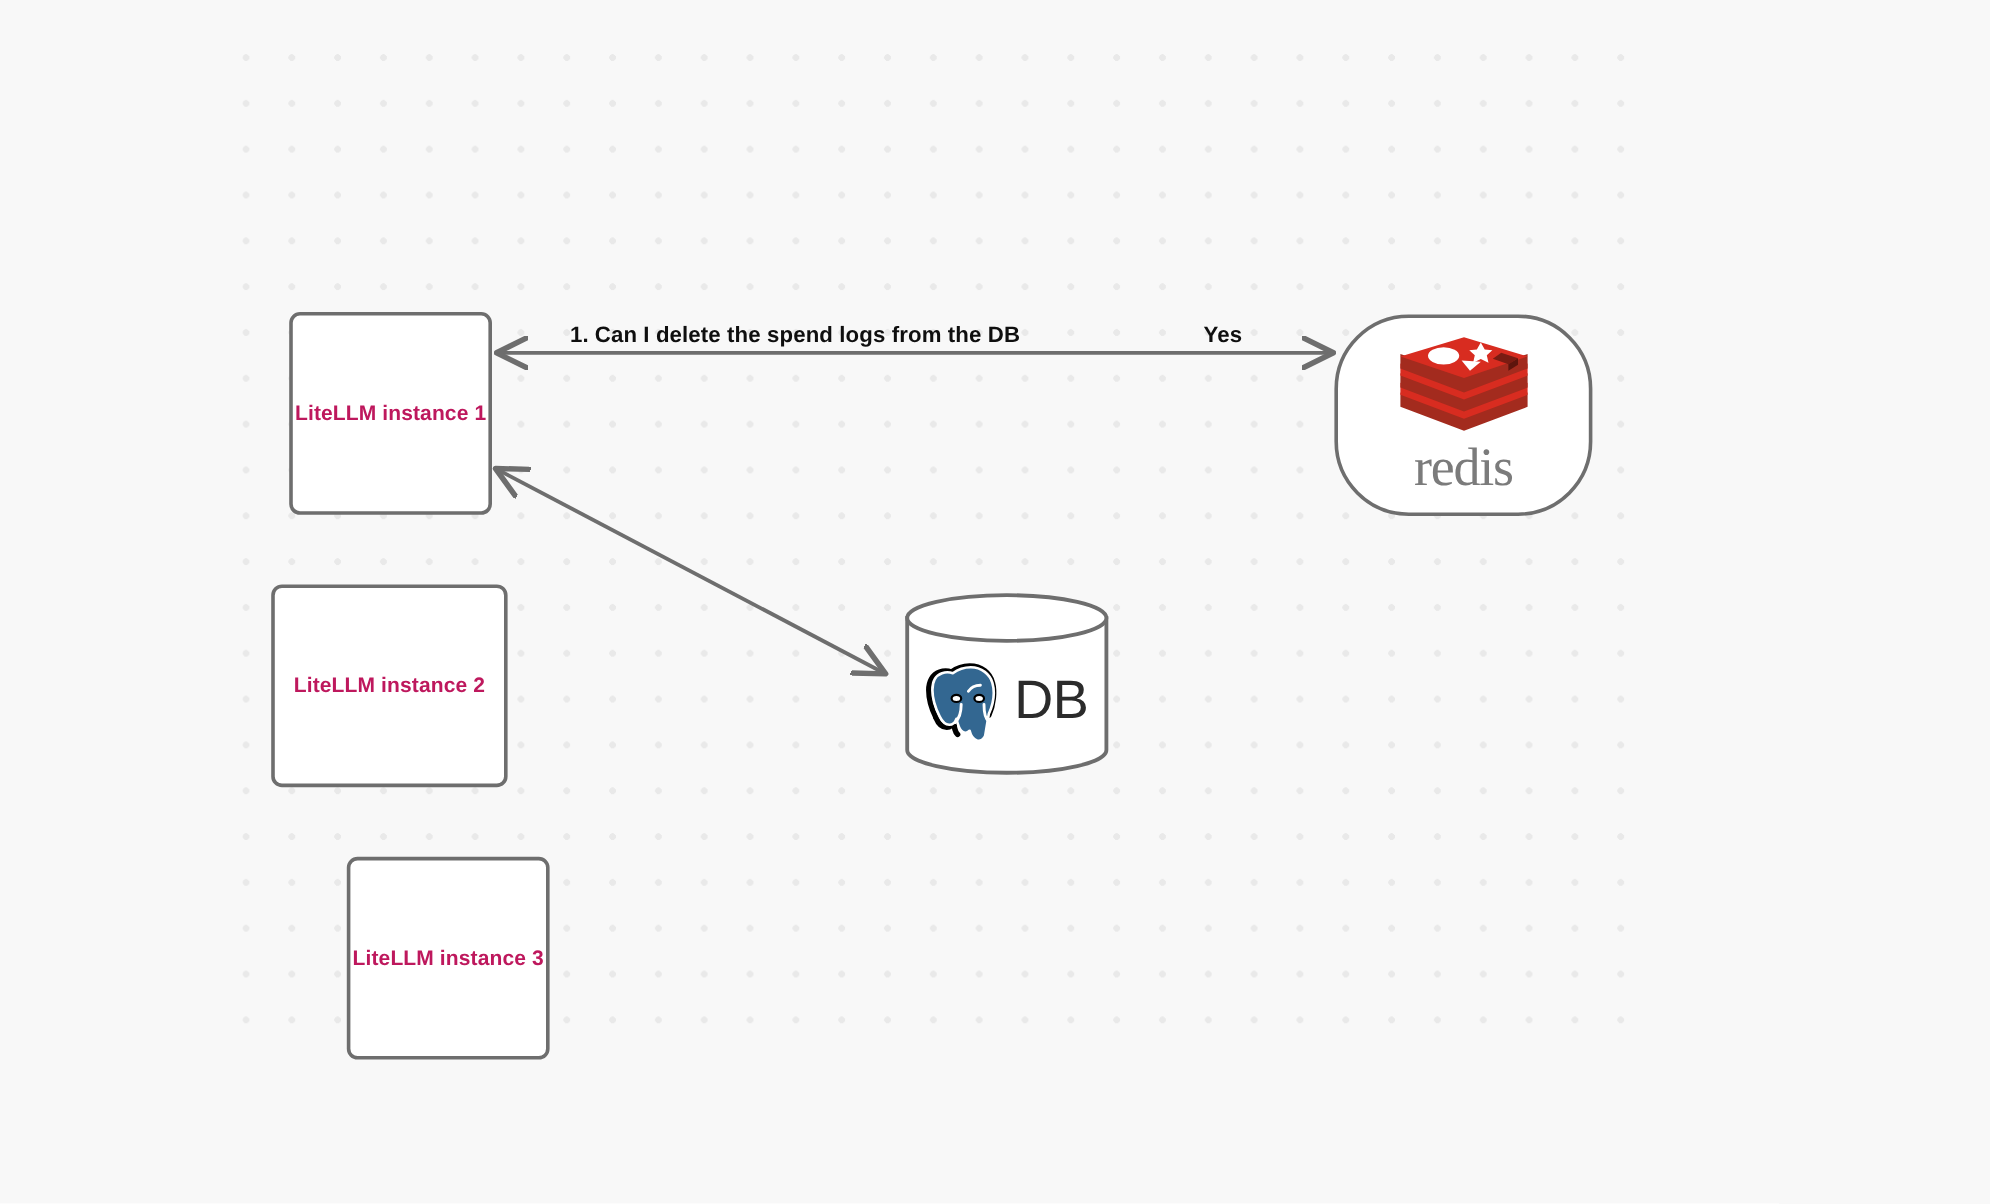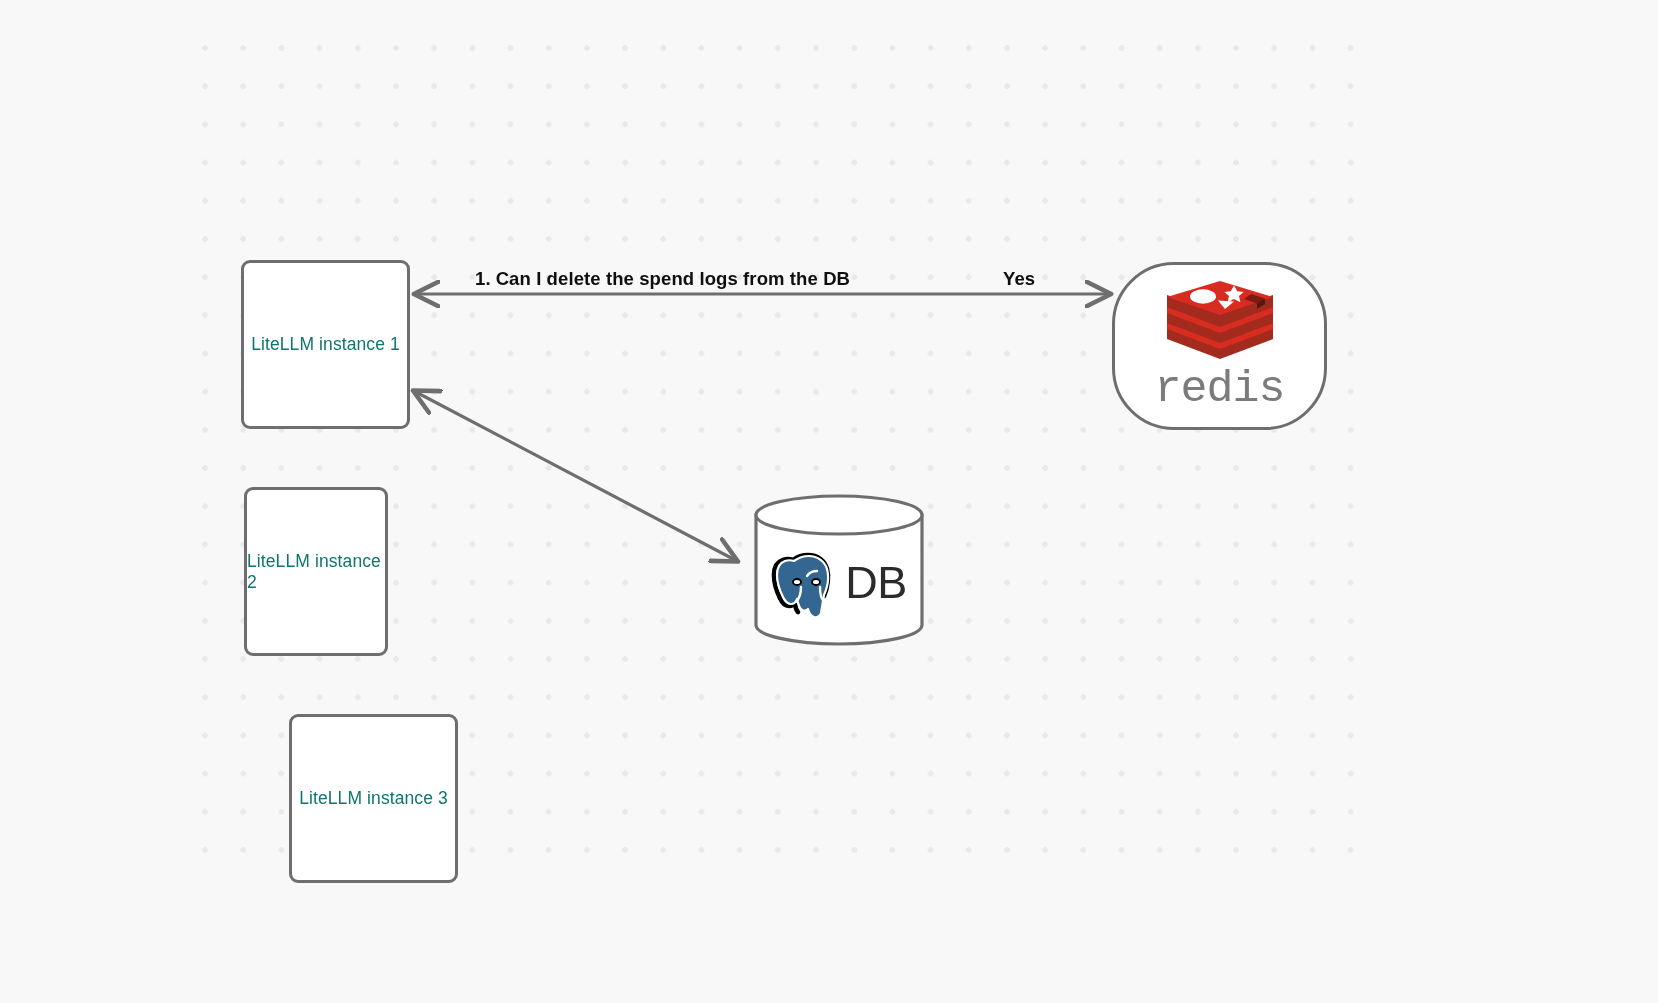--- a/index.html
+++ b/index.html
@@ -38,43 +38,44 @@
   }
   .instance-box {
     border: 3px solid #6e6e6e;
     border-radius: 9px;
     display: flex;
     align-items: center;
     justify-content: center;
   }
   .instance-label {
     font-size: 17.5px;
-    color: #0f766e;
+    color: #be185d;
     letter-spacing: 0.1px;
     font-family: "Liberation Sans", sans-serif;
+    font-weight: bold;
   }
 
   .redis-node {
     border: 3px solid #6e6e6e;
     border-radius: 62px;
     display: flex;
     flex-direction: column;
     align-items: center;
     justify-content: center;
   }
   .redis-logo-wrap {
     display: flex;
     flex-direction: column;
     align-items: center;
     transform: translateY(-2px);
   }
   .redis-wordmark {
     font-size: 45px;
     color: #7b7b7b;
-    font-family: Liberation Mono, monospace;
+    font-family: Liberation Serif, serif;
     letter-spacing: -1px;
     line-height: 1;
     margin-top: 2px;
     font-weight: 400;
   }
 
   .db-node {
     background: transparent;
   }
   .db-inner {
@@ -149,21 +150,21 @@
     <span class="num">1.</span><span>Can I delete the spend logs from the DB</span>
   </div>
 
   <div class="edge-label" style="left:1003px; top:268px;">Yes</div>
 
 
   <div class="node instance-box" style="left:241px; top:260px; width:169px; height:169px;">
     <span class="instance-label">LiteLLM instance 1</span>
   </div>
 
-  <div class="node instance-box" style="left:244px; top:487px; width:144px; height:169px;justify-content:center;">
+  <div class="node instance-box" style="left:226px; top:487px; width:197px; height:169px;justify-content:center;">
     <span class="instance-label">LiteLLM instance 2</span>
   </div>
 
   <div class="node instance-box" style="left:241px; top:714px; width:169px; height:169px;margin-left:48px;">
     <span class="instance-label">LiteLLM instance 3</span>
   </div>
 
   <div class="node redis-node" style="left:1112px; top:262px; width:215px; height:168px;">
     <div class="redis-logo-wrap">
 

